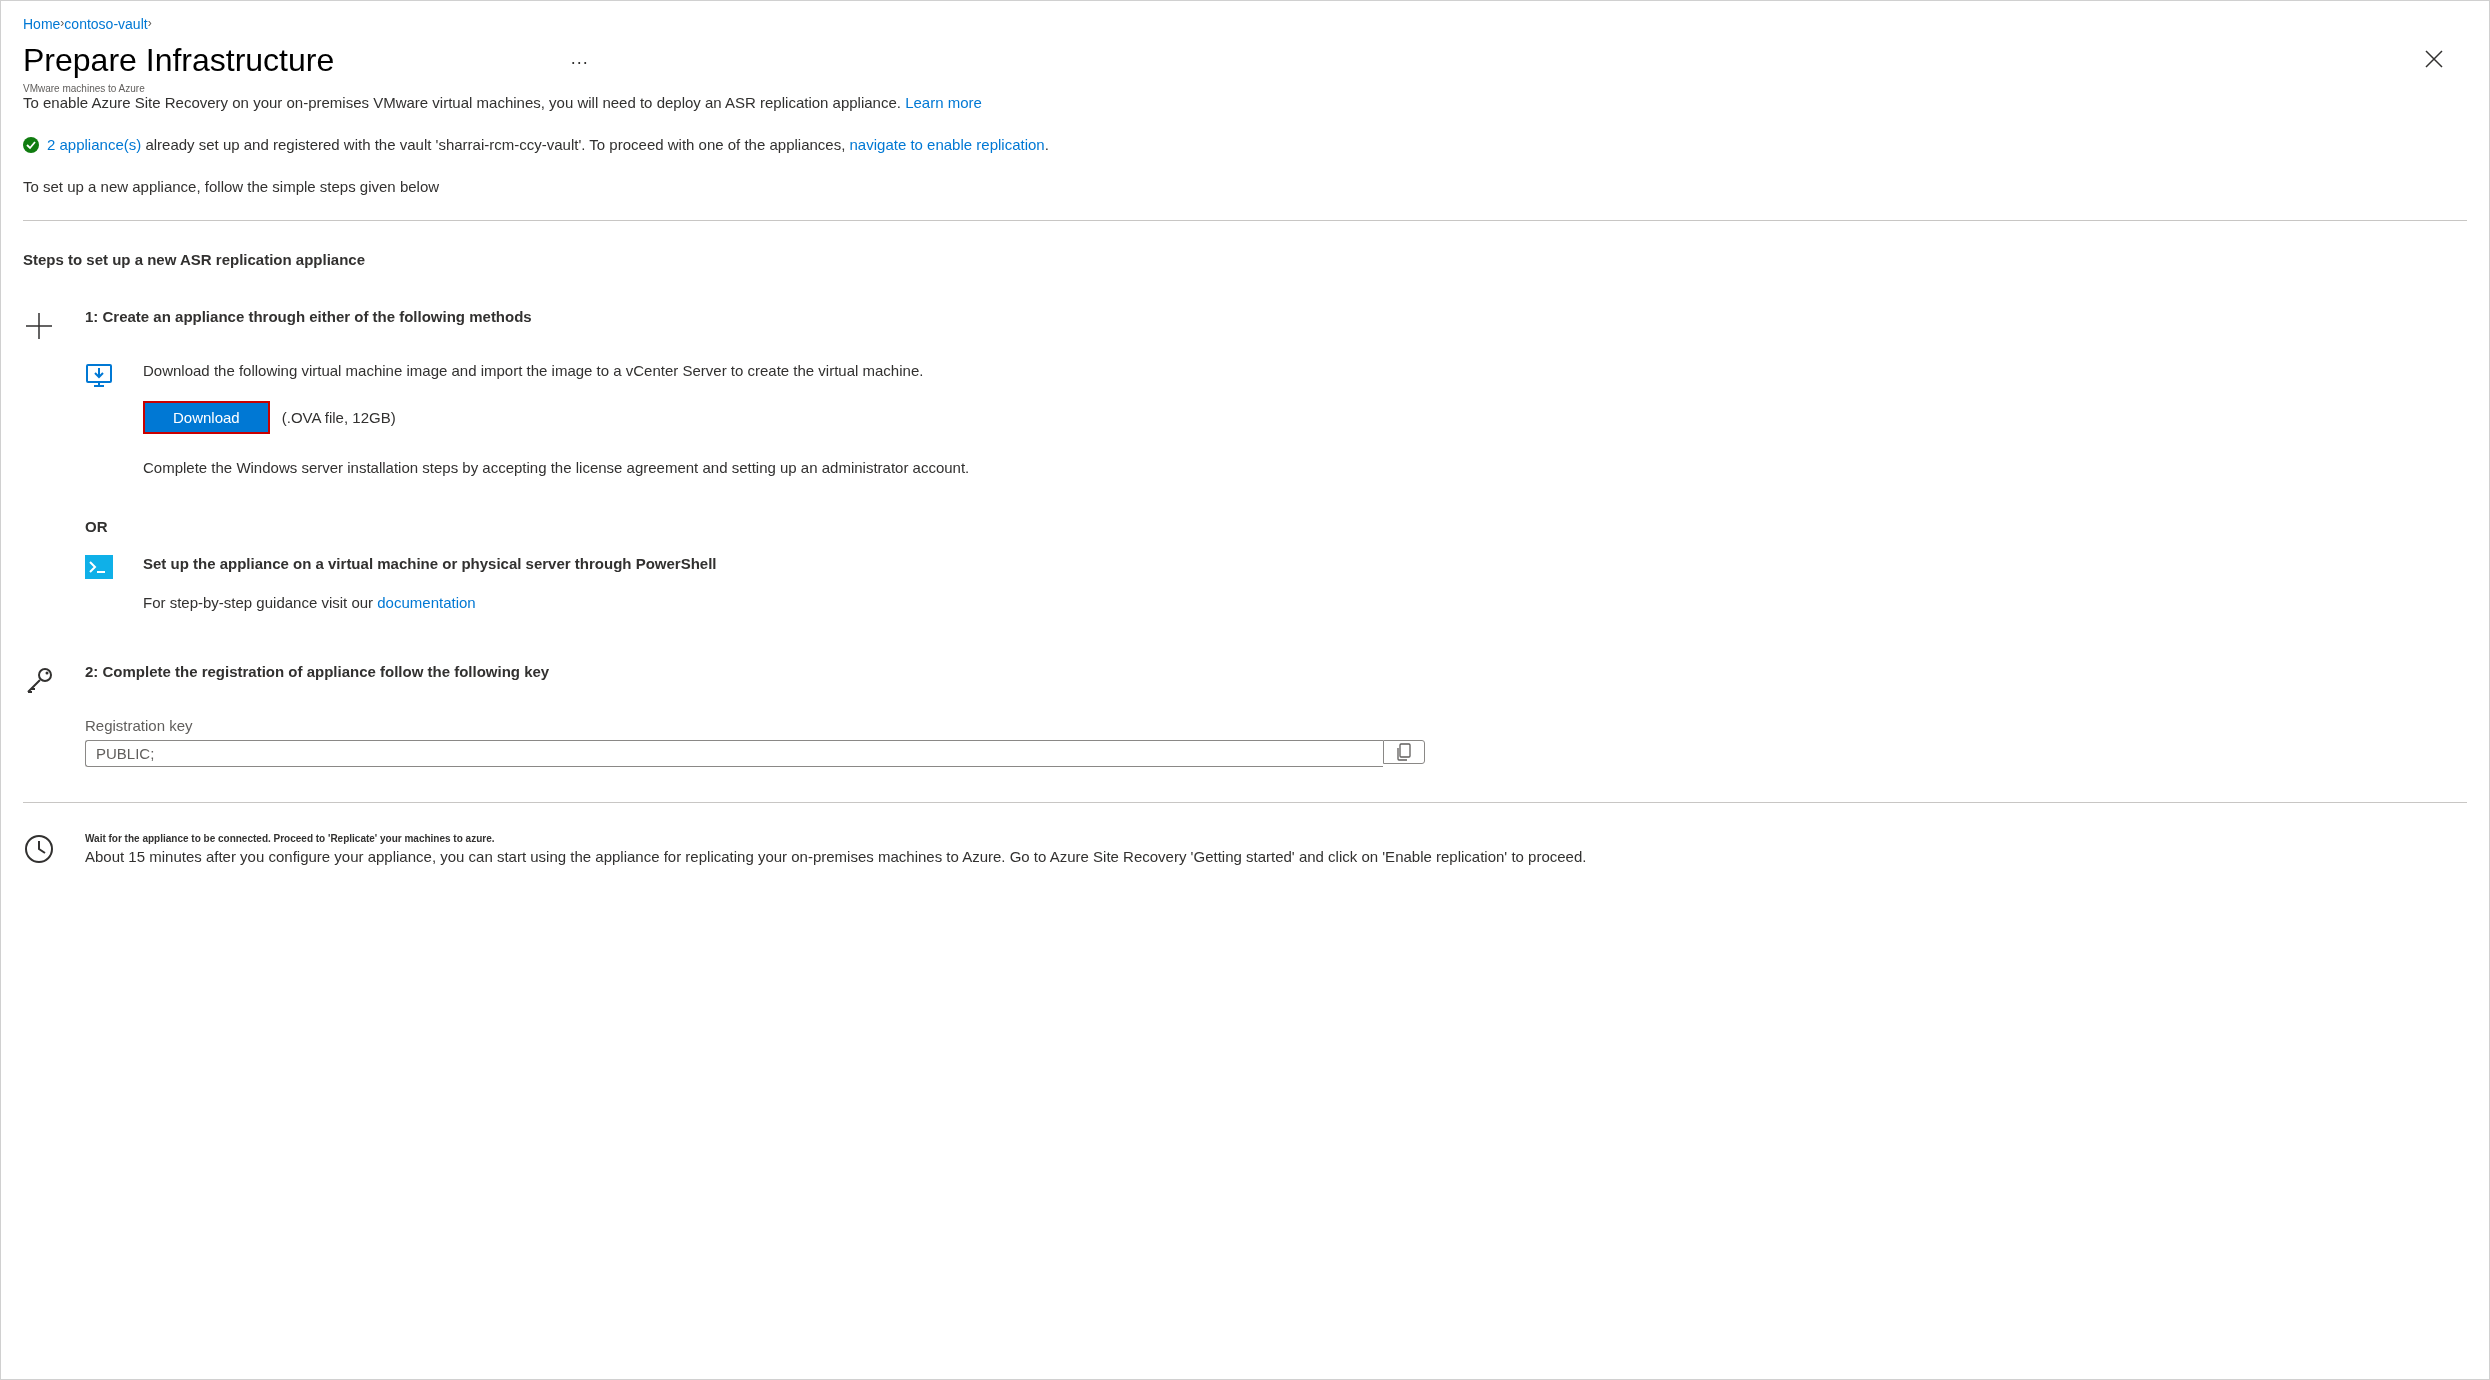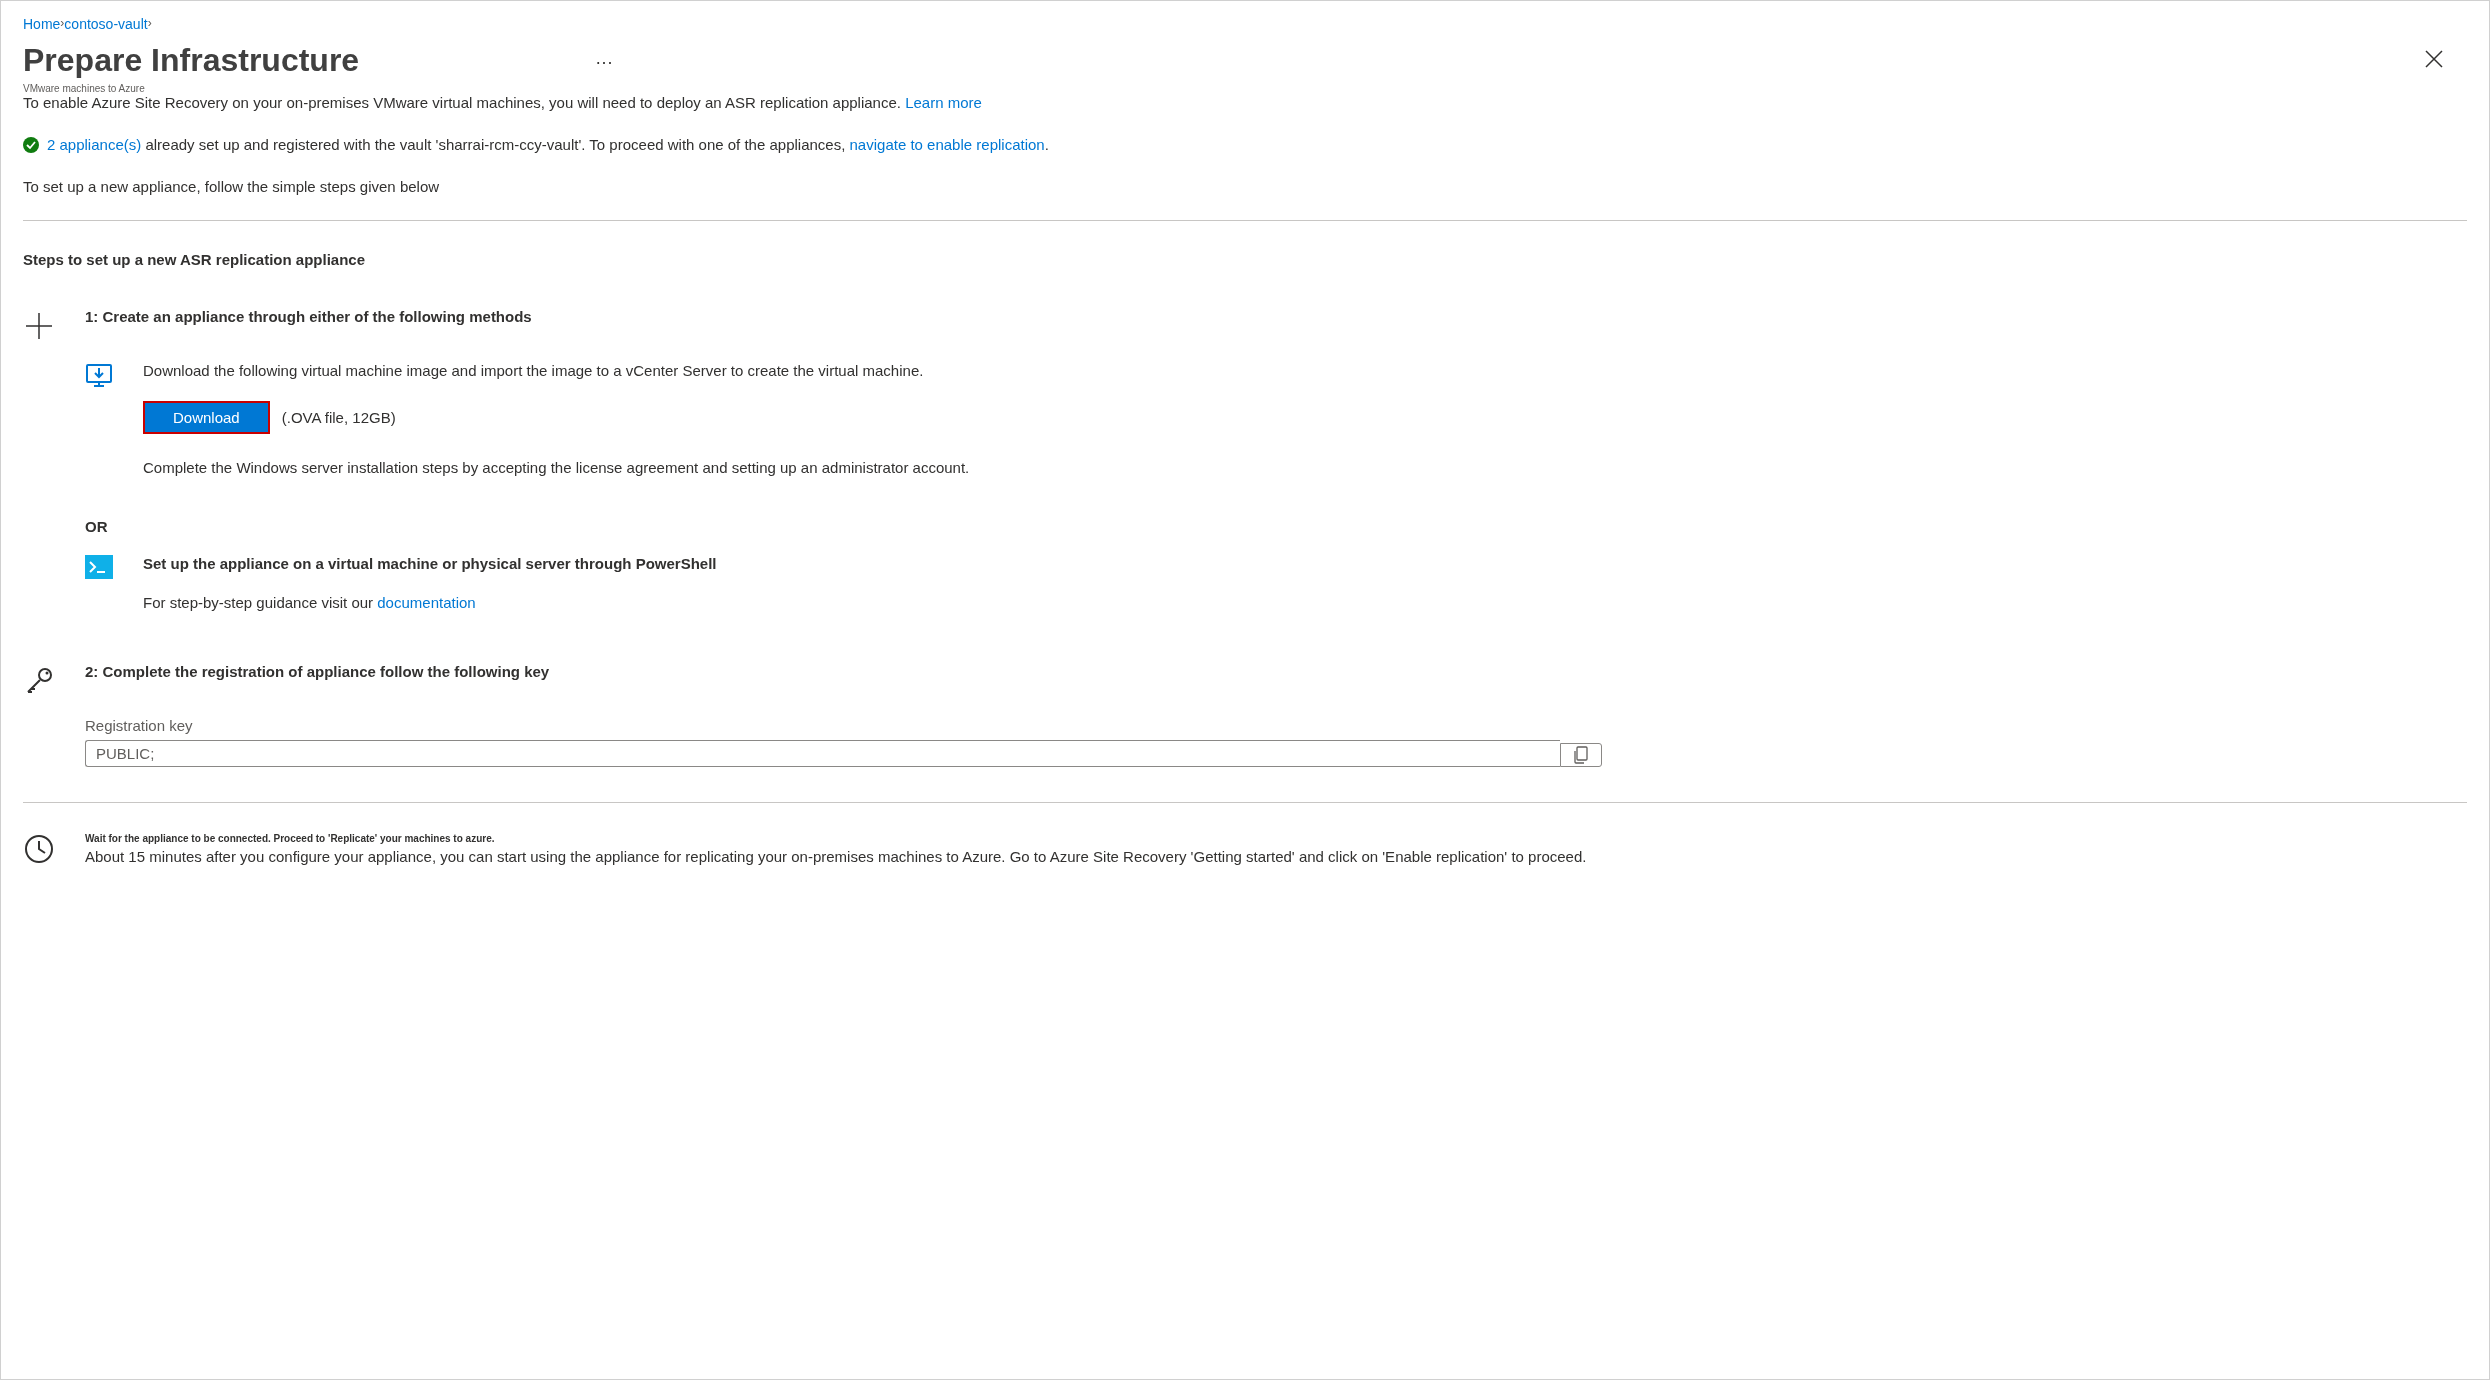--- a/index.html
+++ b/index.html
@@ -32,22 +32,22 @@
       color: #605e5c;
       font-size: 12px;
     }
     .header-row {
       display: flex;
       align-items: flex-start;
       justify-content: space-between;
     }
     .page-title {
       font-size: 32px;
-      font-weight: 700;
-      color: #404040;
+      font-weight: 400;
+      color: #000000;
       margin-bottom: 4px;
     }
     .title-area {
       display: flex;
       align-items: center;
       gap: 230px;
     }
     .ellipsis {
       font-size: 18px;
       color: #323130;
@@ -170,22 +170,22 @@
       margin-left: 62px;
       margin-bottom: 20px;
     }
     .reg-label {
       font-size: 15px;
       color: #605e5c;
       margin-bottom: 6px;
     }
     .reg-input-row {
       display: flex;
-      align-items: flex-end;
-      width: 1517px;
+      align-items: flex-start;
+      width: 1340px;
     }
     .reg-input {
       flex: 1;
       border: 1px solid #8a8886;
       border-right: none;
       border-top-left-radius: 3px;
       border-bottom-left-radius: 3px;
       font-size: 15px;
       padding: 4px 10px;
       color: #605e5c;

